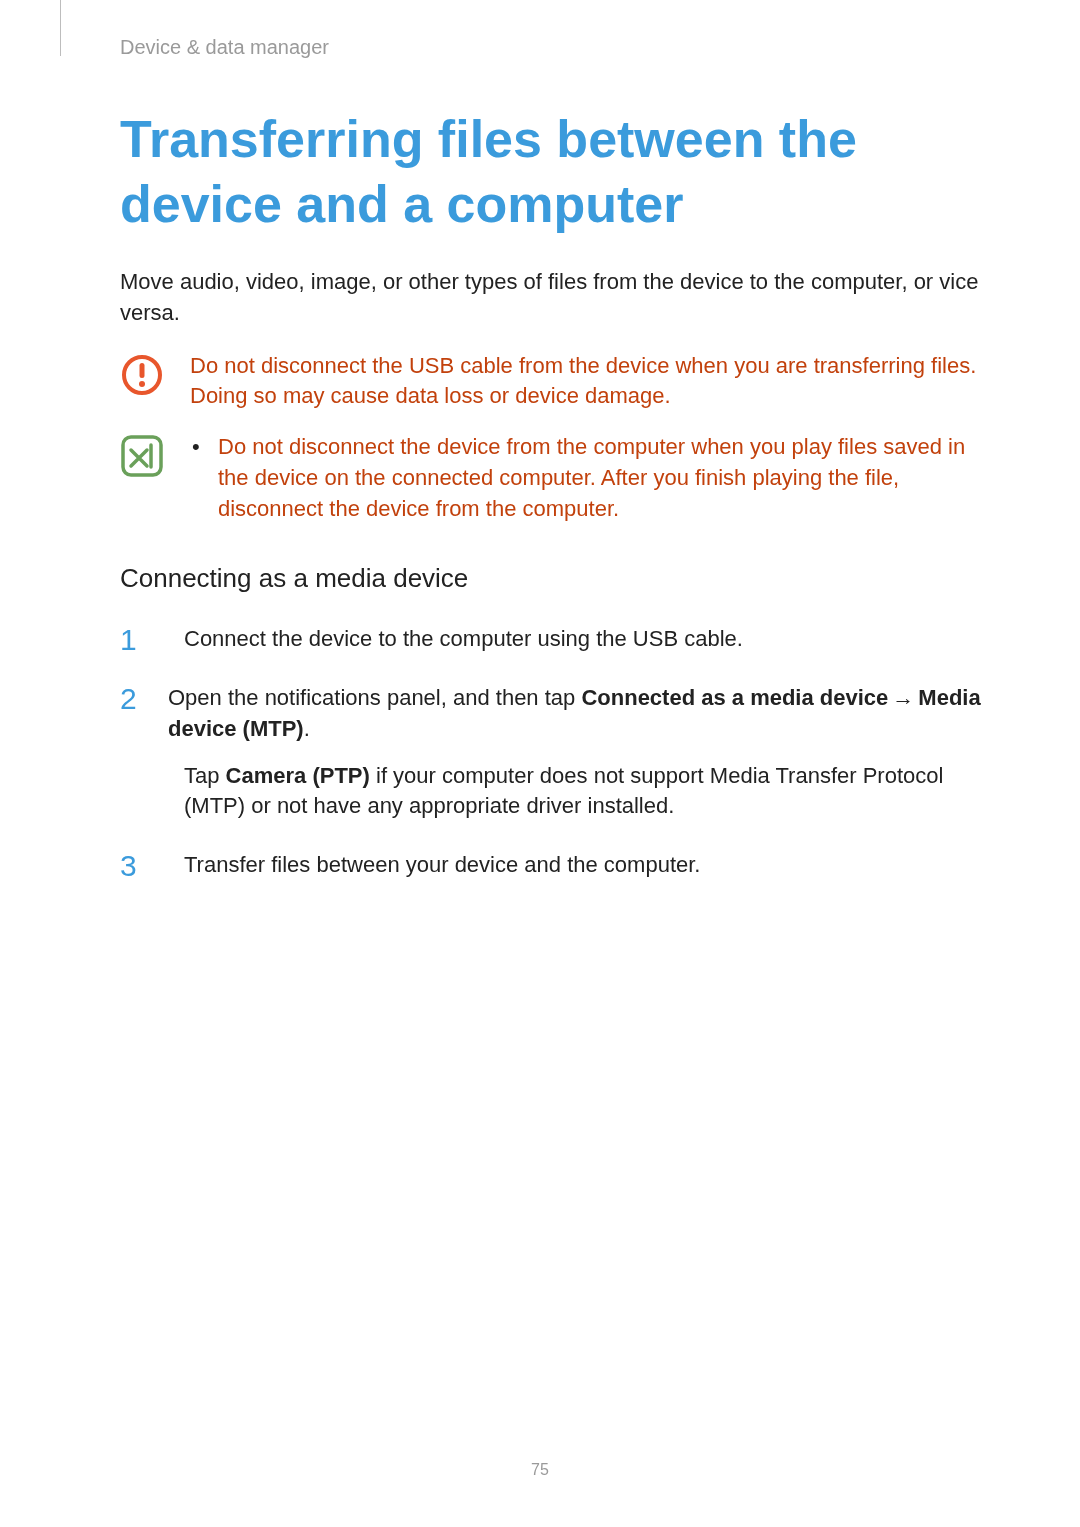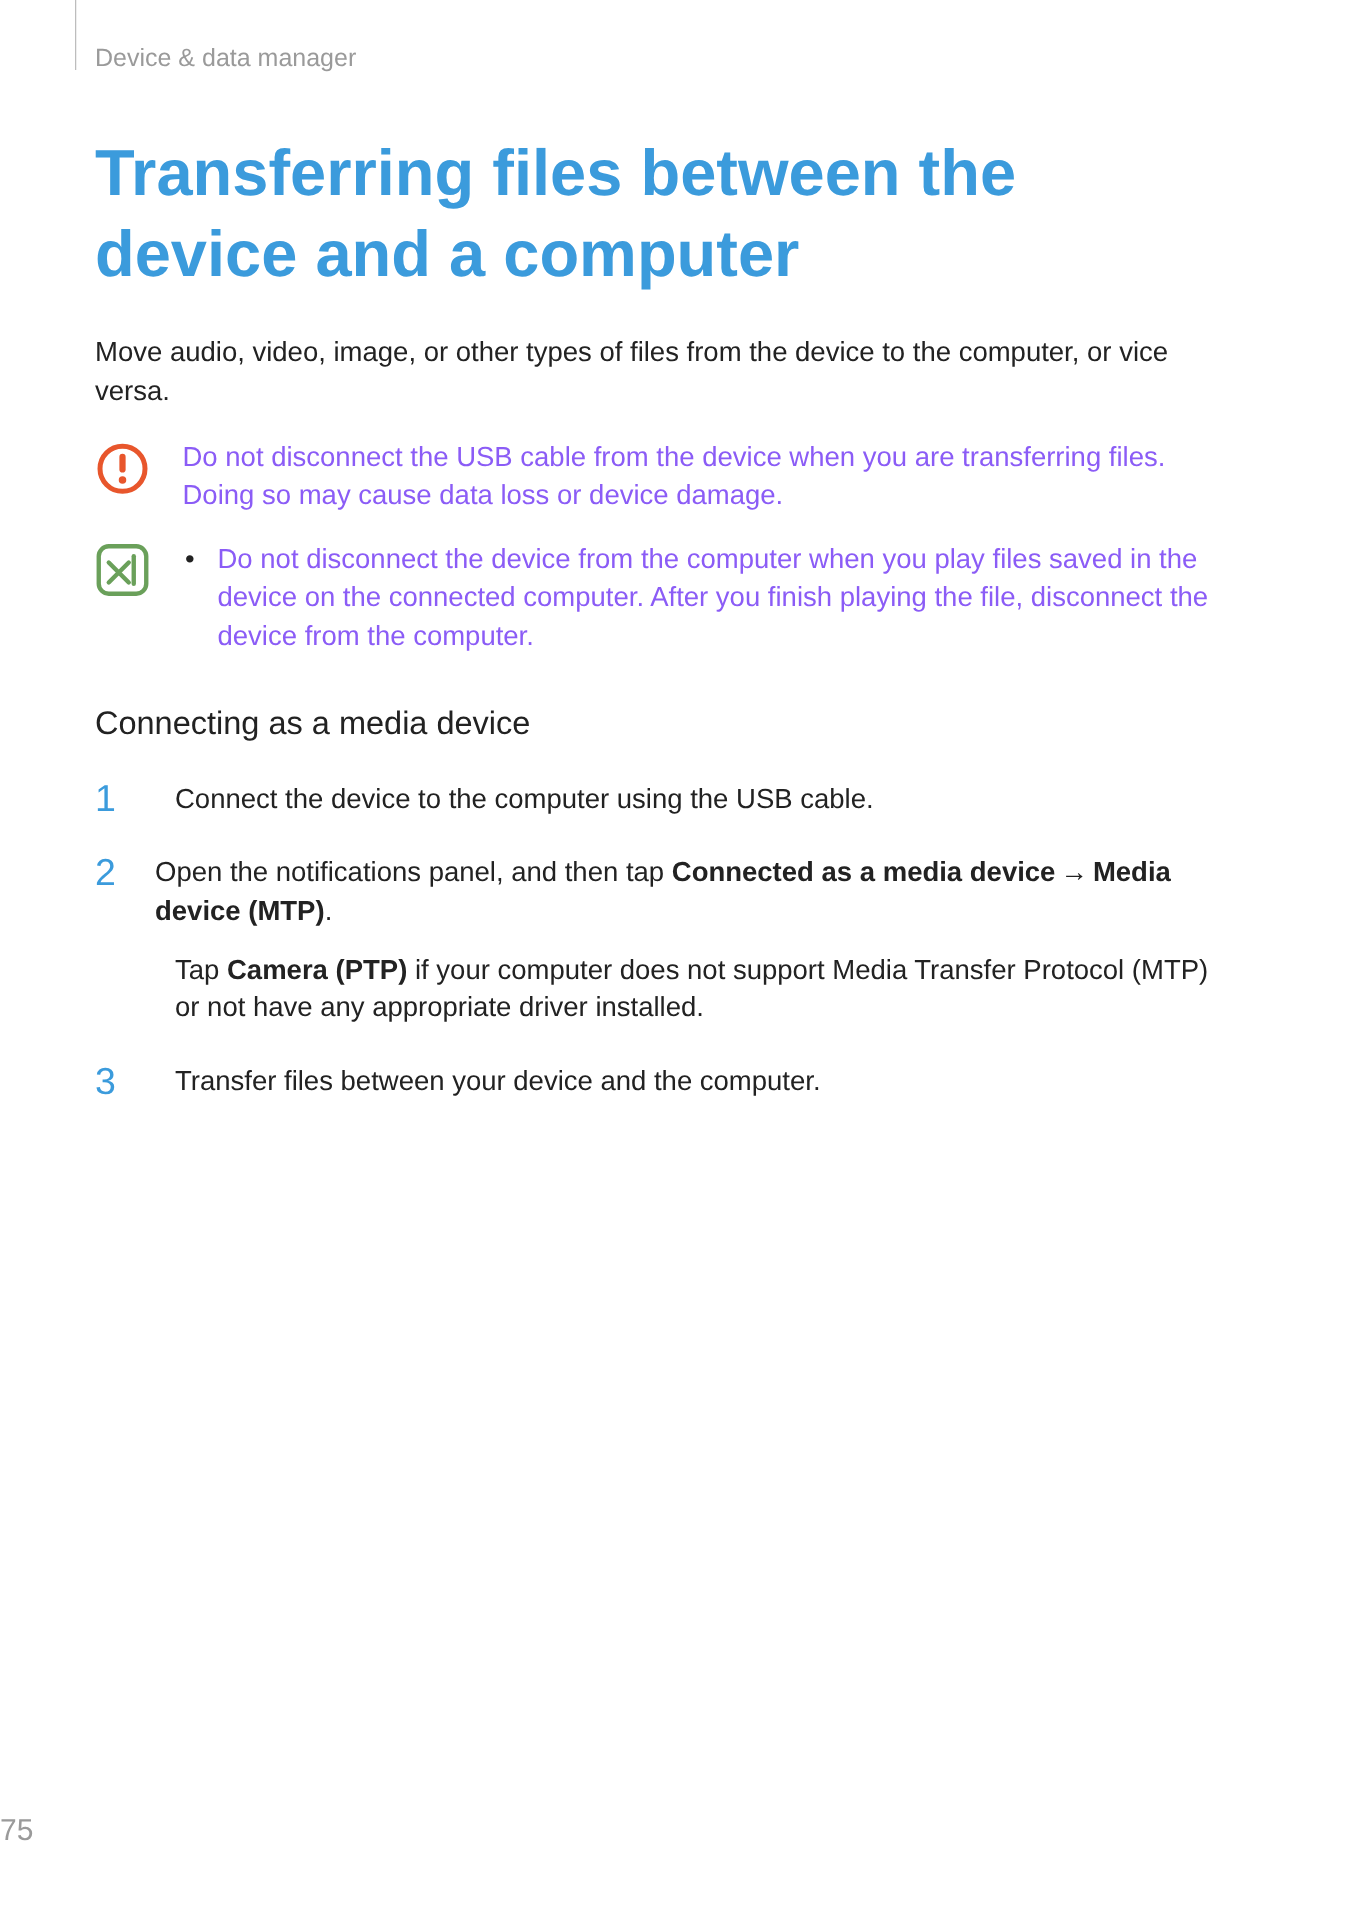--- a/index.html
+++ b/index.html
@@ -1,21 +1,21 @@
 <!DOCTYPE html>
 <html><head>
 <meta charset="utf-8">
 <style>
   * { box-sizing: border-box; margin: 0; padding: 0; }
   html, body { width: 1080px; height: 1527px; background: #fff; font-family: "Segoe UI", "Helvetica Neue", Arial, sans-serif; color: #222; }
   .page {
     position: relative;
     width: 1080px;
     height: 1527px;
-    padding: 36px 92px 60px 76px;
+    padding: 36px 92px 60px 120px;
   }
   .crop-mark {
     position: absolute;
     top: 0;
     left: 60px;
     width: 1px;
     height: 56px;
     background: #bdbdbd;
   }
   .header-section-name {
@@ -43,21 +43,21 @@
   }
   .note-icon {
     flex: 0 0 44px;
     height: 44px;
     margin-top: 2px;
   }
   .note-body {
     flex: 1;
     font-size: 22px;
     line-height: 1.4;
-    color: #8b5cf6;
+    color: #c2410c;
   }
   .bullet-list {
     list-style: none;
   }
   .bullet-list li {
     position: relative;
     padding-left: 28px;
     margin-bottom: 22px;
   }
   .bullet-list li:last-child { margin-bottom: 0; }
@@ -96,22 +96,22 @@
   }
   .step-body .para { margin-bottom: 16px; }
   .step-body .para:last-child { margin-bottom: 0; margin-left: 16px; }
   .bold { font-weight: 700; }
   .arrow { padding: 0 4px; }
   .page-number {
     position: absolute;
     bottom: 48px;
     left: 0;
     width: 1080px;
-    text-align: left;
-    font-size: 24px;
+    text-align: center;
+    font-size: 16px;
     color: #9a9a9a;
   }
   
   svg { display: block; }
 </style>
 </head>
 <body>
 
 <div class="page">
   <div class="crop-mark"></div>

